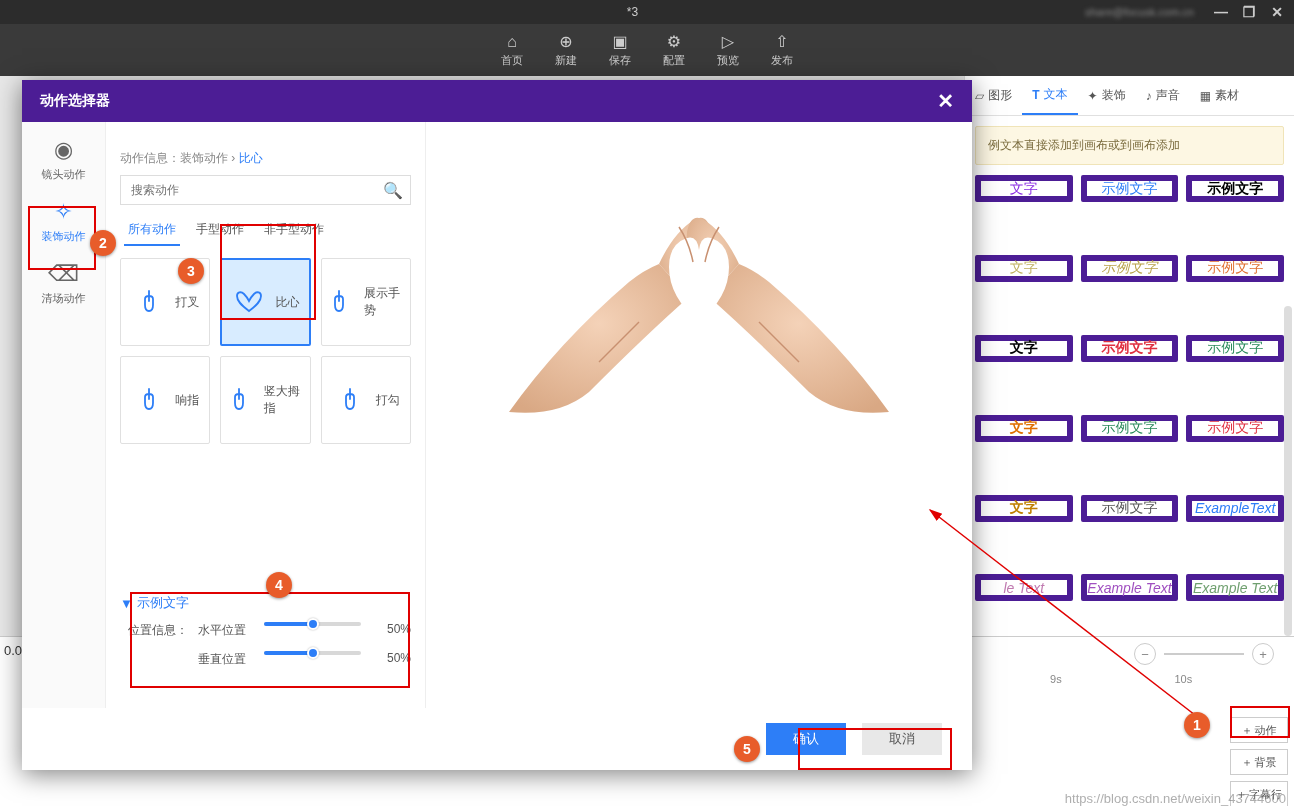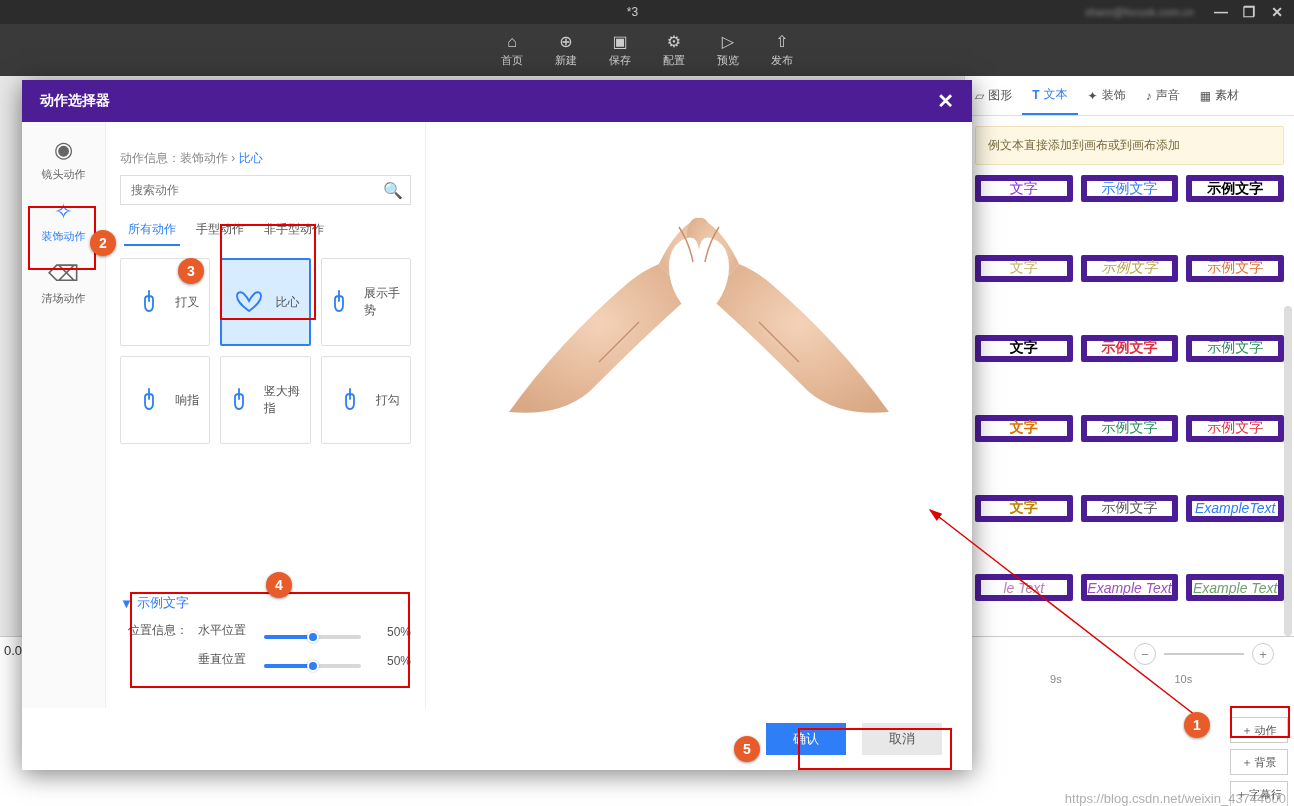--- a/index.html
+++ b/index.html
@@ -61,21 +61,21 @@
   .filtertabs { display:flex; gap:12px; font-size:12px; margin-bottom:12px; padding-left:4px; }
   .ftab { padding:6px 4px; cursor:pointer; color:#555; }
   .ftab.active { color:#2d7ef7; border-bottom:2px solid #2d7ef7; }
   .action-grid { display:grid; grid-template-columns:repeat(3,1fr); gap:10px; }
   .acell { height:88px; border:1px solid #e0e0e0; display:flex; flex-direction:row; align-items:center; justify-content:center; gap:8px; cursor:pointer; font-size:12px; color:#555; border-radius:2px; }
   .acell.sel { border:2px solid #2d7ef7; background:#d8ecff; }
   .acell .aicon { width:36px; height:30px; color:#2d7ef7; display:flex; align-items:center; justify-content:center;}
 
   .adv-wrap { margin-top:auto; padding-top:10px; }
   .adv-toggle { color:#2d7ef7; font-size:13px; cursor:pointer; display:flex; align-items:center; gap:4px; margin-bottom:10px; }
-  .adv-row { display:flex; align-items:flex-end; font-size:12px; color:#555; margin-bottom:12px; gap:10px; }
+  .adv-row { display:flex; align-items:flex-start; font-size:12px; color:#555; margin-bottom:12px; gap:10px; }
   .adv-row .lbl { width:68px; text-align:right; }
   .adv-row .sub { width:56px; }
   .slider { flex:1; height:4px; background:#d8d8d8; position:relative; border-radius:2px; }
   .slider .fill { position:absolute; left:0; top:0; bottom:0; width:50%; background:#2d7ef7; border-radius:2px; }
   .slider .thumb { position:absolute; left:50%; top:50%; transform:translate(-50%,-50%); width:12px; height:12px; background:#2d7ef7; border-radius:50%; border:2px solid #fff; box-shadow:0 0 2px rgba(0,0,0,.3);}
   .adv-row .val { width:40px; text-align:right; }
 
   .modal-preview { flex:1; display:flex; align-items:flex-start; justify-content:center; padding:40px 20px; }
   .heart-hands { width:440px; height:260px; position:relative; }
 

